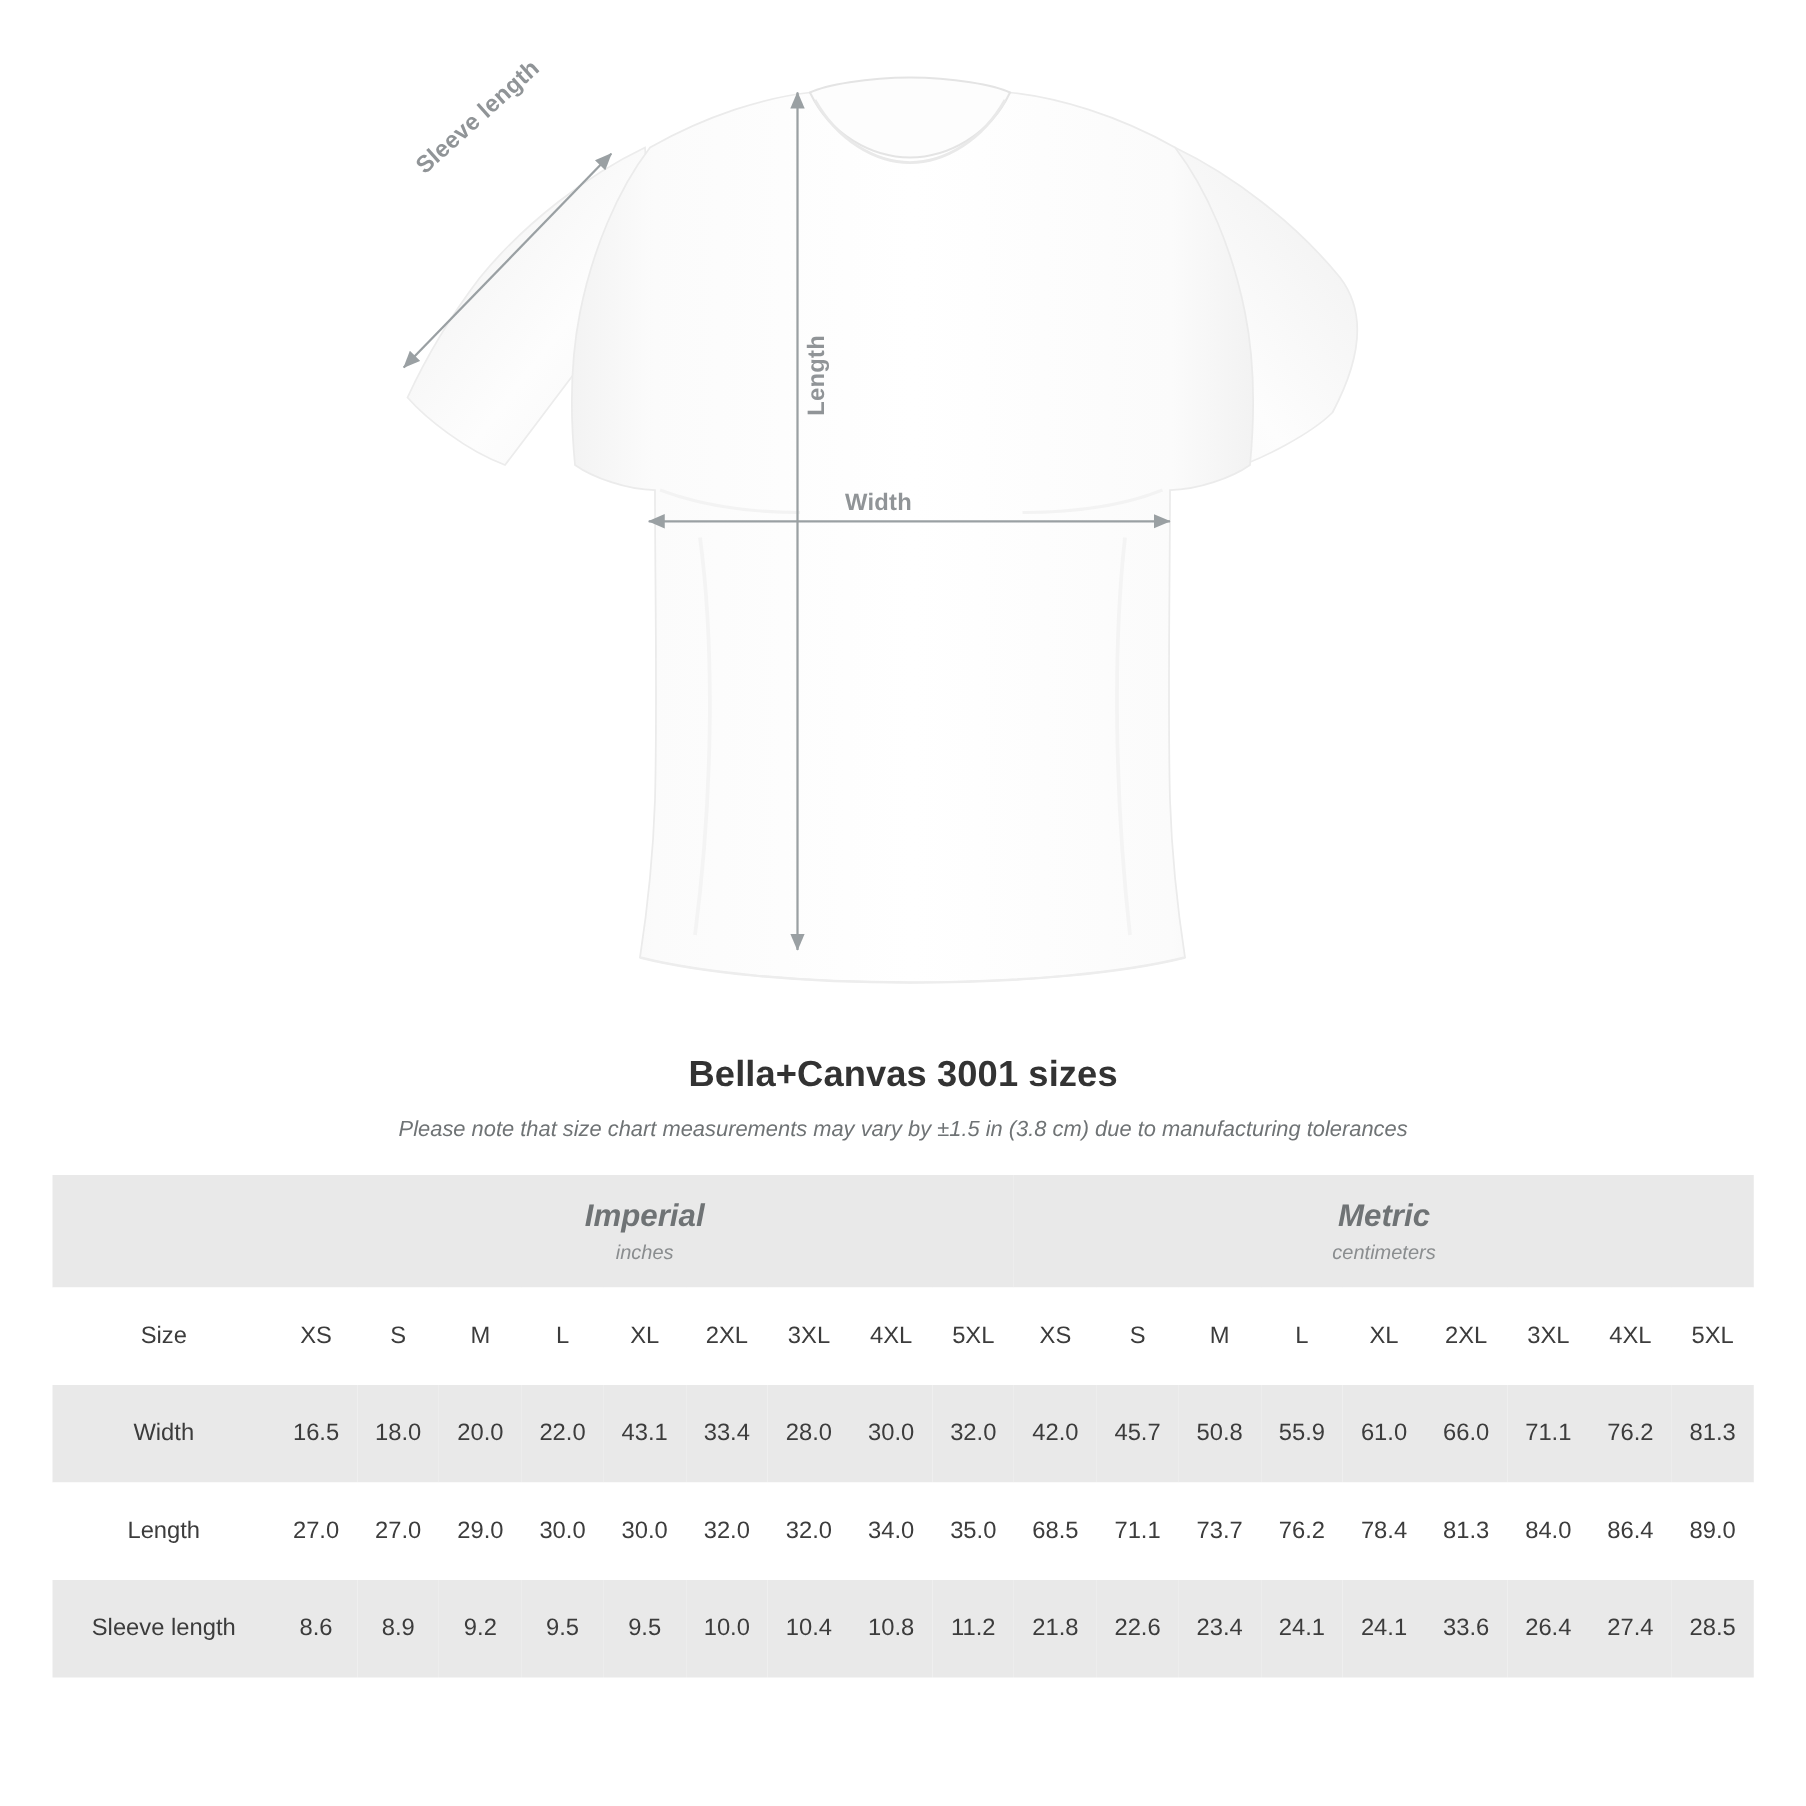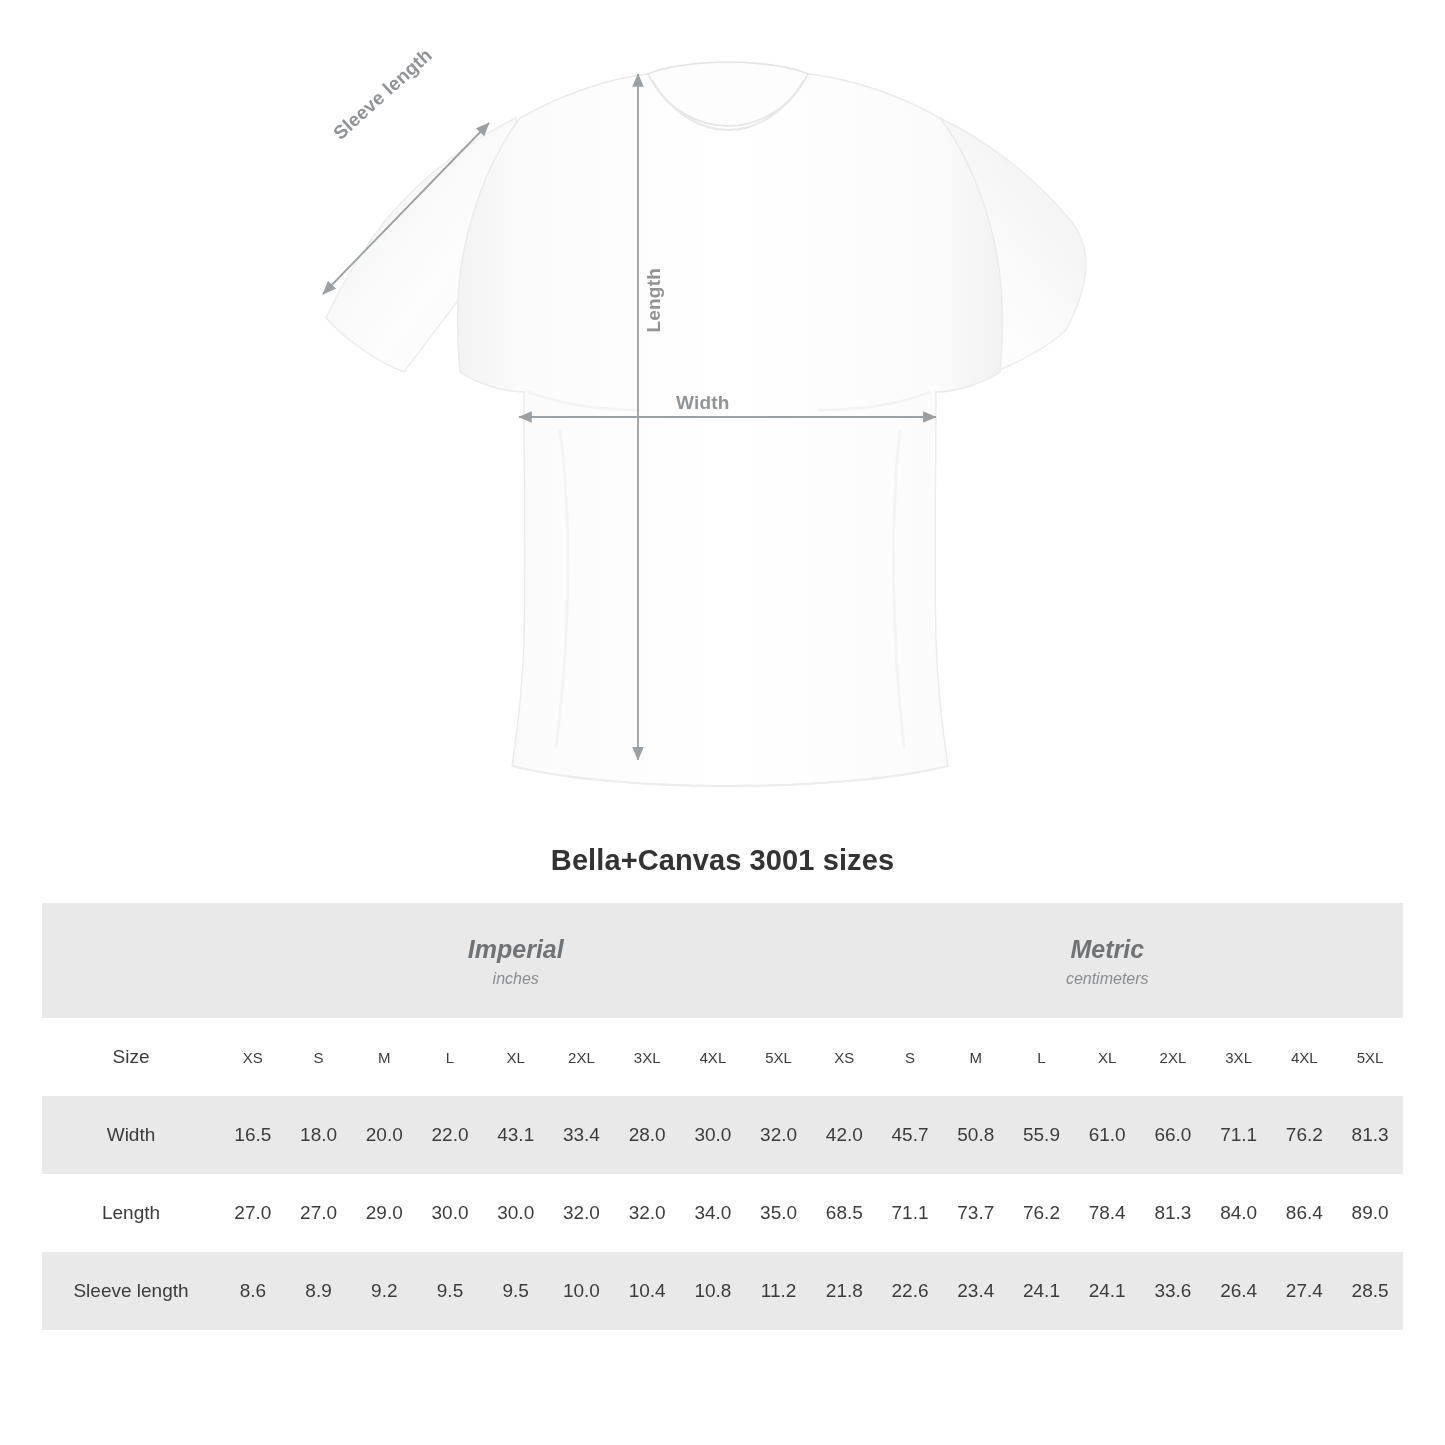--- a/index.html
+++ b/index.html
@@ -81,40 +81,40 @@
     table-layout: fixed;
   }
   table.size-table td, table.size-table th {
     padding: 0;
     margin: 0;
     text-align: center;
     vertical-align: middle;
     font-weight: normal;
   }
   .sys-row td {
-    height: 115px;
+    height: 90px;
     background: #e9e9e9;
   }
   .sys-name {
     font-size: 25px;
     font-style: italic;
     font-weight: bold;
     color: #6f7375;
     line-height: 1.2;
   }
   .sys-unit {
     font-size: 16px;
     font-style: italic;
     color: #8a8d8f;
     margin-top: 6px;
   }
   .head-row td {
     height: 78px;
     background: #ffffff;
-    font-size: 15px;
+    font-size: 19px;
     font-weight: bold;
     color: #3c3c3c;
   }
   .head-row td.rowlabel {
     font-size: 19px;
     margin-top: 37px;
   }
   .data-row td {
     height: 78px;
     font-size: 19px;
@@ -225,20 +225,21 @@
     </g>
   </svg>
 
   <div class="dim-label label-length">Length</div>
   <div class="dim-label label-width">Width</div>
   <div class="dim-label label-sleeve">Sleeve length</div>
 </div>
 
 <div class="title-block">
   <h1 class="chart-title">Bella+Canvas 3001 sizes</h1>
+  <div class="chart-note">Please note that size chart measurements may vary by ±1.5 in (3.8 cm) due to manufacturing tolerances</div>
 </div>
 
 <div class="table-wrap">
   <table class="size-table">
     <tbody>
       <tr class="sys-row">
         <td class="col-label"></td>
         <td colspan="9">
           <div class="sys-name">Imperial</div>
           <div class="sys-unit">inches</div>

